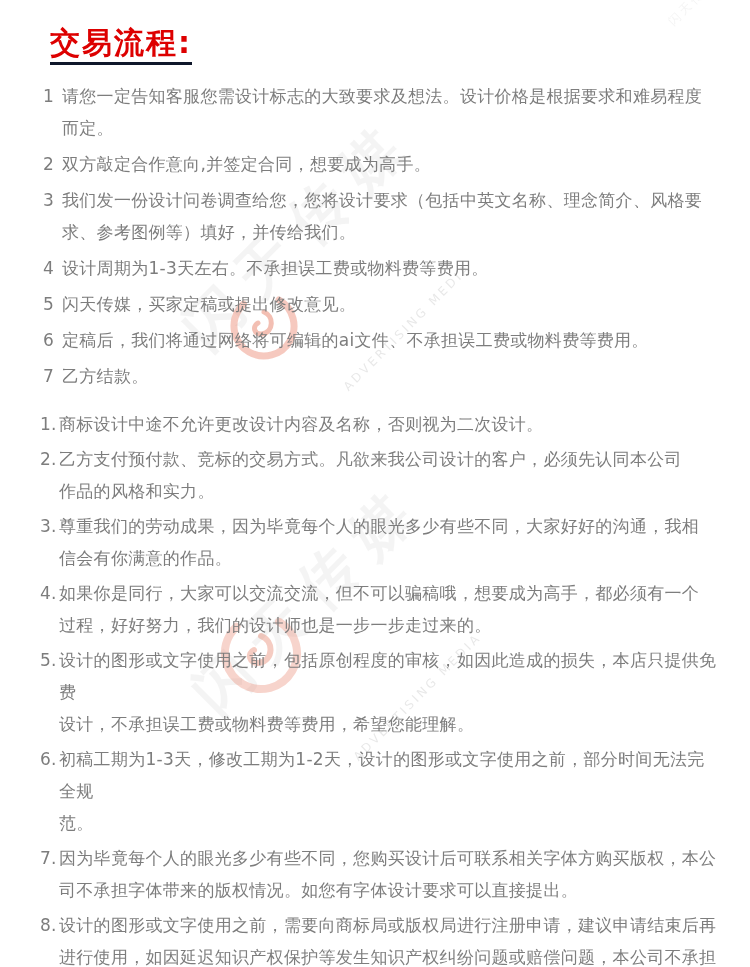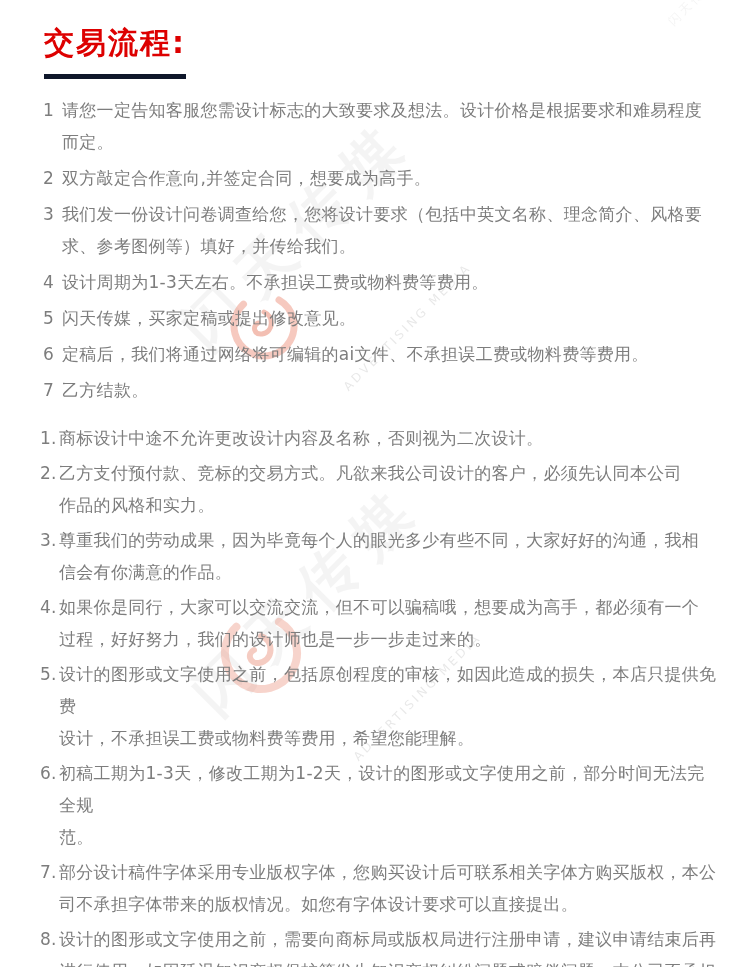--- a/index.html
+++ b/index.html
@@ -34,28 +34,28 @@
   .wm-logo{opacity:0.38;}
   .wm-logo-2{opacity:0.30;}
   .wm-corner{opacity:0.5;}
   
   .content{
     position:relative;z-index:1;
     padding:26px 30px 0 38px;
   }
   .section-title{
     display:inline-block;
-    margin:0 0 13px 6px;
+    margin:0 0 13px 12px;
     color:#dd0000;
     font-size:30px;
     font-weight:bold;
     letter-spacing:2px;
     line-height:34px;
-    border-bottom:5px solid #0f172a;
-    padding-bottom:14px;
+    border-bottom:3px solid #0f172a;
+    padding-bottom:2px;
   }
   .section{margin:0;}
   .section + .section{margin-top:16px;}
   .list{margin:2px 0 0 0;}
   .item{
     display:flex;
     align-items:flex-start;
     color:#7d7d7d;
     font-size:17px;
     line-height:32px;
@@ -177,21 +177,21 @@
           <span class="txt">设计的图形或文字使用之前，包括原创程度的审核，如因此造成的损失，本店只提供免费
 设计，不承担误工费或物料费等费用，希望您能理解。</span>
         </div>
         <div class="item">
           <span class="num">6.</span>
           <span class="txt">初稿工期为1-3天，修改工期为1-2天，设计的图形或文字使用之前，部分时间无法完全规
 范。</span>
         </div>
         <div class="item">
           <span class="num">7.</span>
-          <span class="txt">部分设计稿件字体采用专业版权字体，您购买设计后可联系相关字体方购买版权，本公
+          <span class="txt">因为毕竟每个人的眼光多少有些不同，您购买设计后可联系相关字体方购买版权，本公
 司不承担字体带来的版权情况。如您有字体设计要求可以直接提出。</span>
         </div>
         <div class="item">
           <span class="num">8.</span>
           <span class="txt">设计的图形或文字使用之前，需要向商标局或版权局进行注册申请，建议申请结束后再
 进行使用，如因延迟知识产权保护等发生知识产权纠纷问题或赔偿问题，本公司不承担
 任何经济和法律责任。</span>
         </div>
       </div>
     </div>

